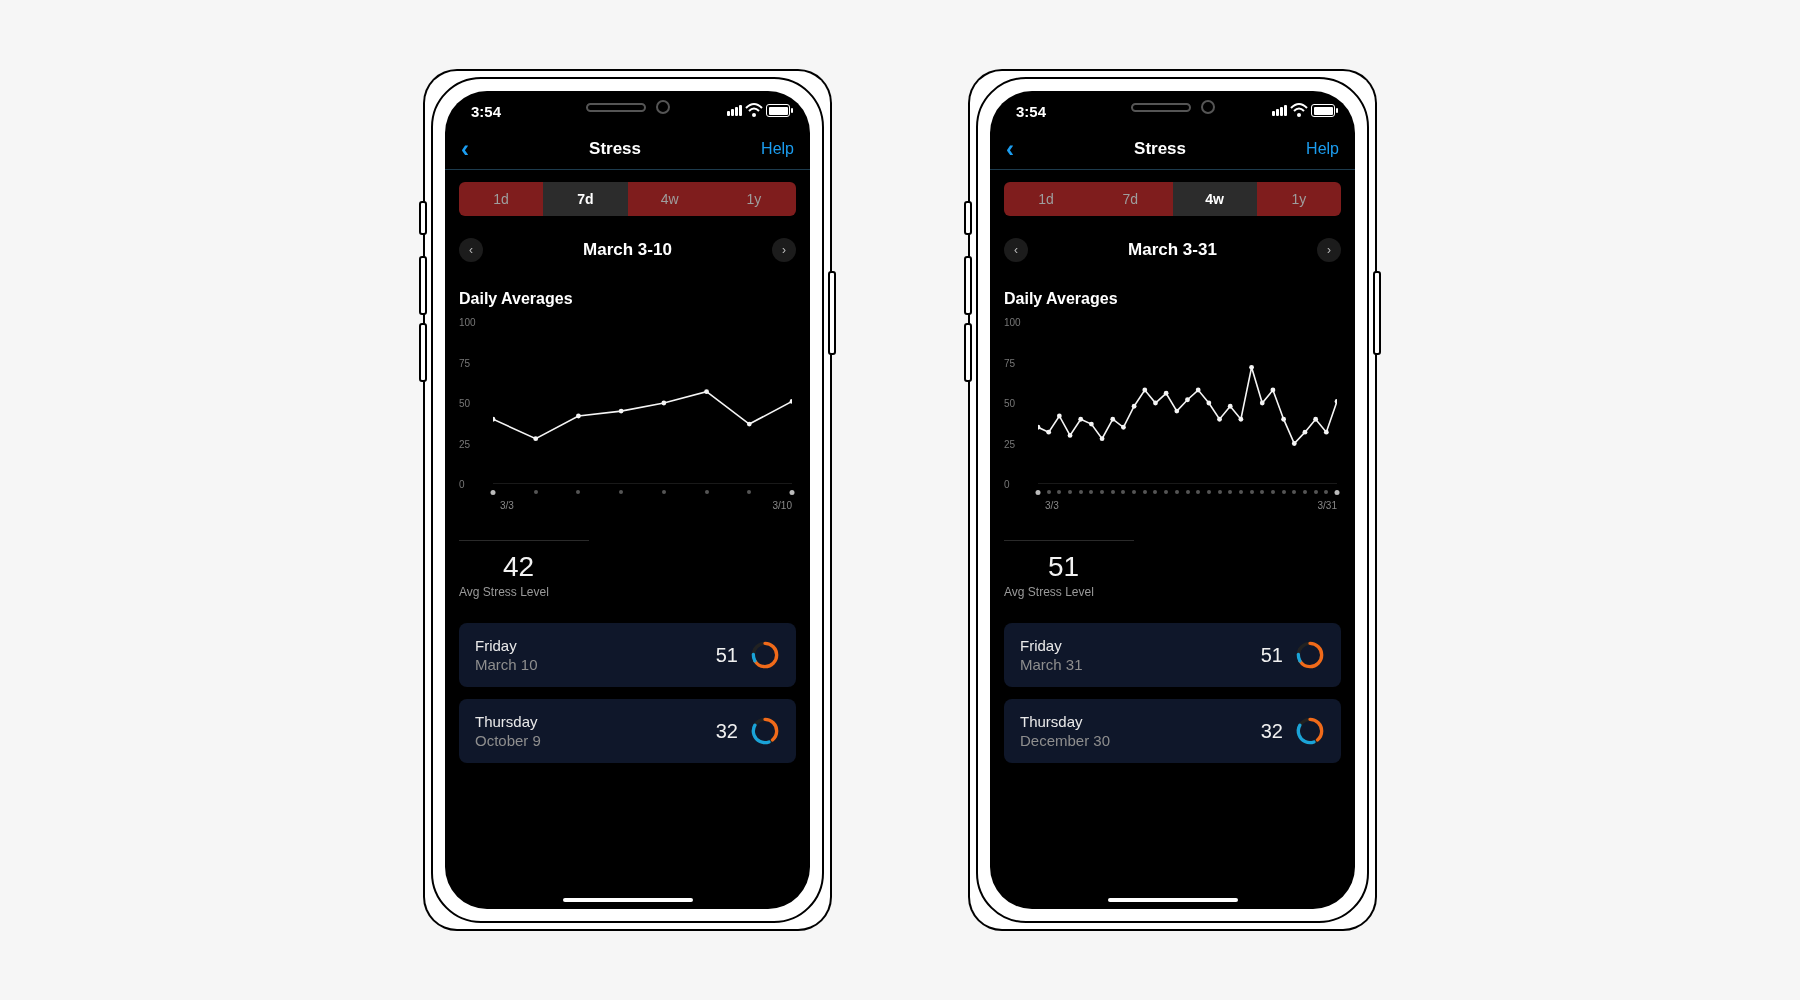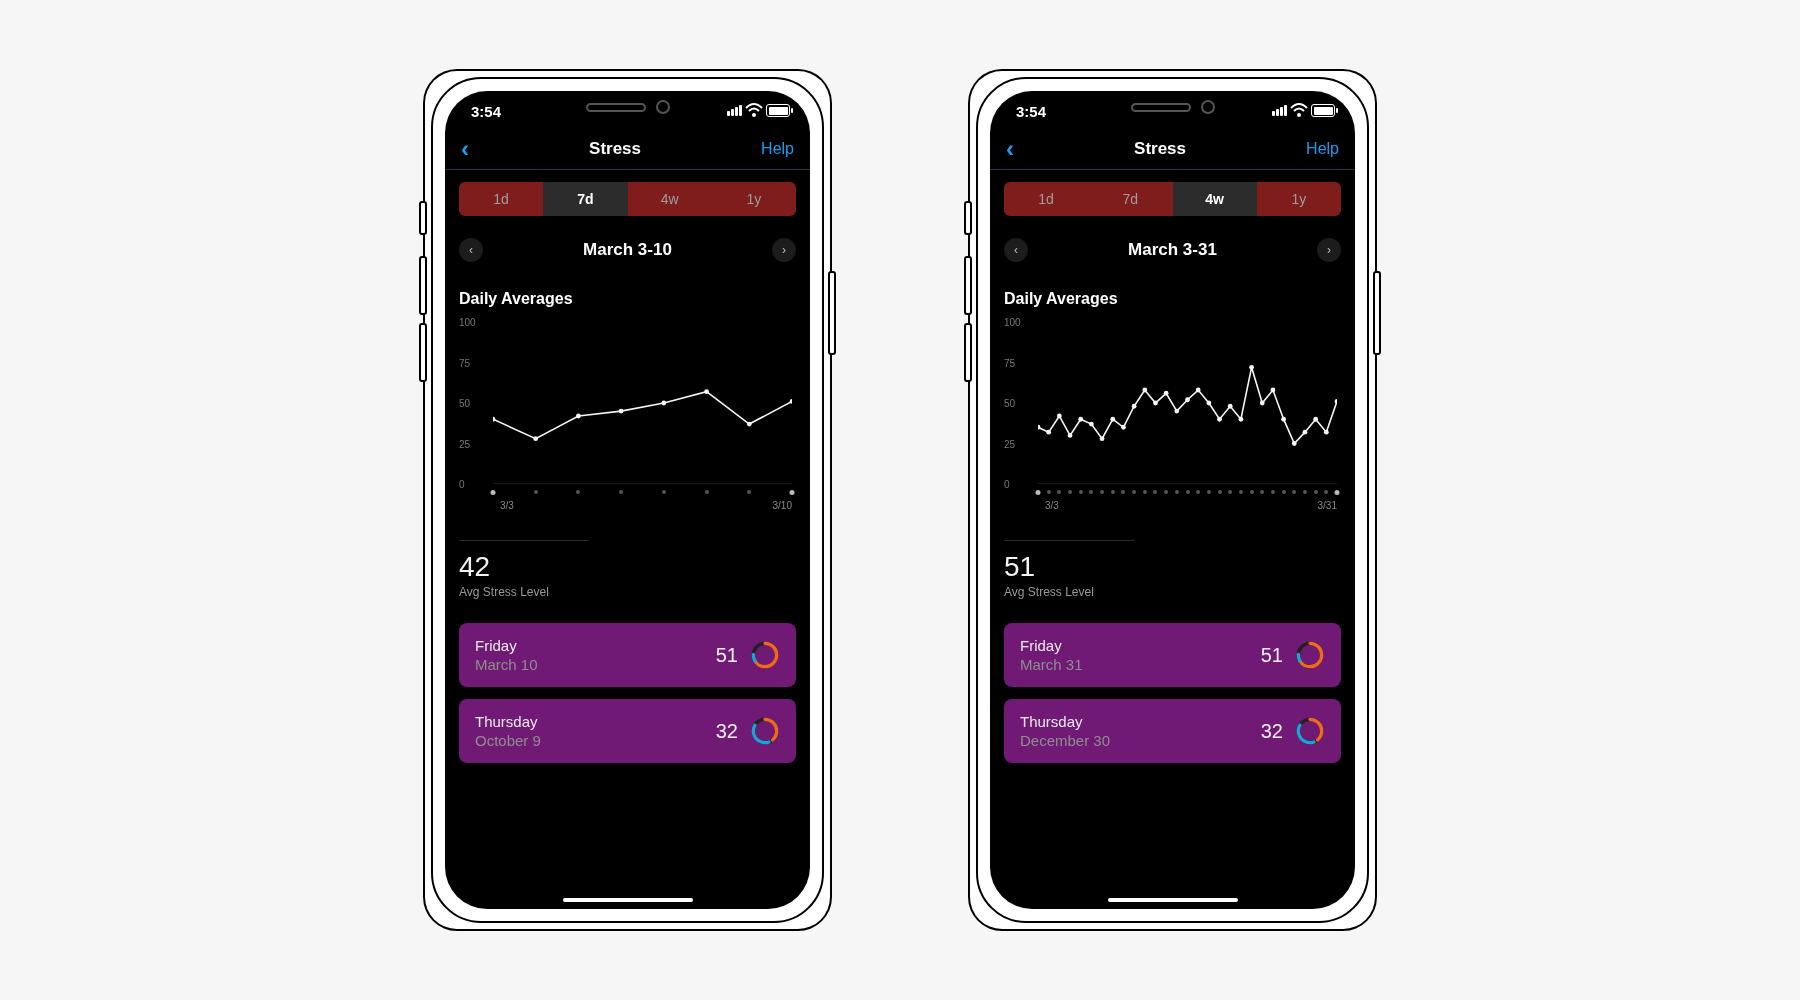--- a/index.html
+++ b/index.html
@@ -256,35 +256,36 @@
   .summary {
     margin-top:28px;
     border-top:1px solid #2a2a2a;
     padding-top:10px;
     width:130px;
   }
   .summary .val {
     font-size:28px;
     font-weight:400;
     color:#f2f2f2;
+    margin-left:44px;
   }
   .summary .lbl {
     font-size:12px;
     color:#9a9a9a;
     margin-top:2px;
   }
 
   .cards {
     margin-top:24px;
     display:flex;
     flex-direction:column;
     gap:12px;
   }
   .card {
-    background:#701a75;
+    background:#0f172a;
     border-radius:8px;
     padding:14px 16px;
     display:flex;
     align-items:center;
     justify-content:space-between;
   }
   .card .left .day {
     font-size:15px; color:#eaeaea;
   }
   .card .left .date {

